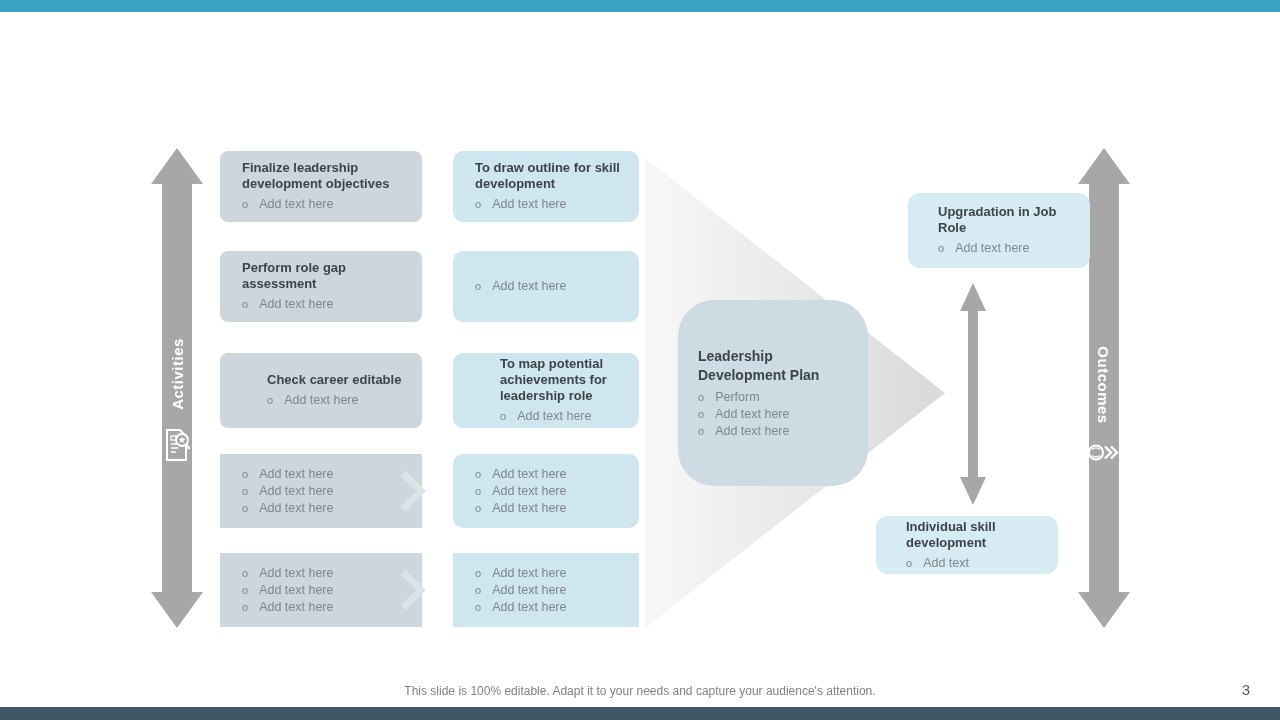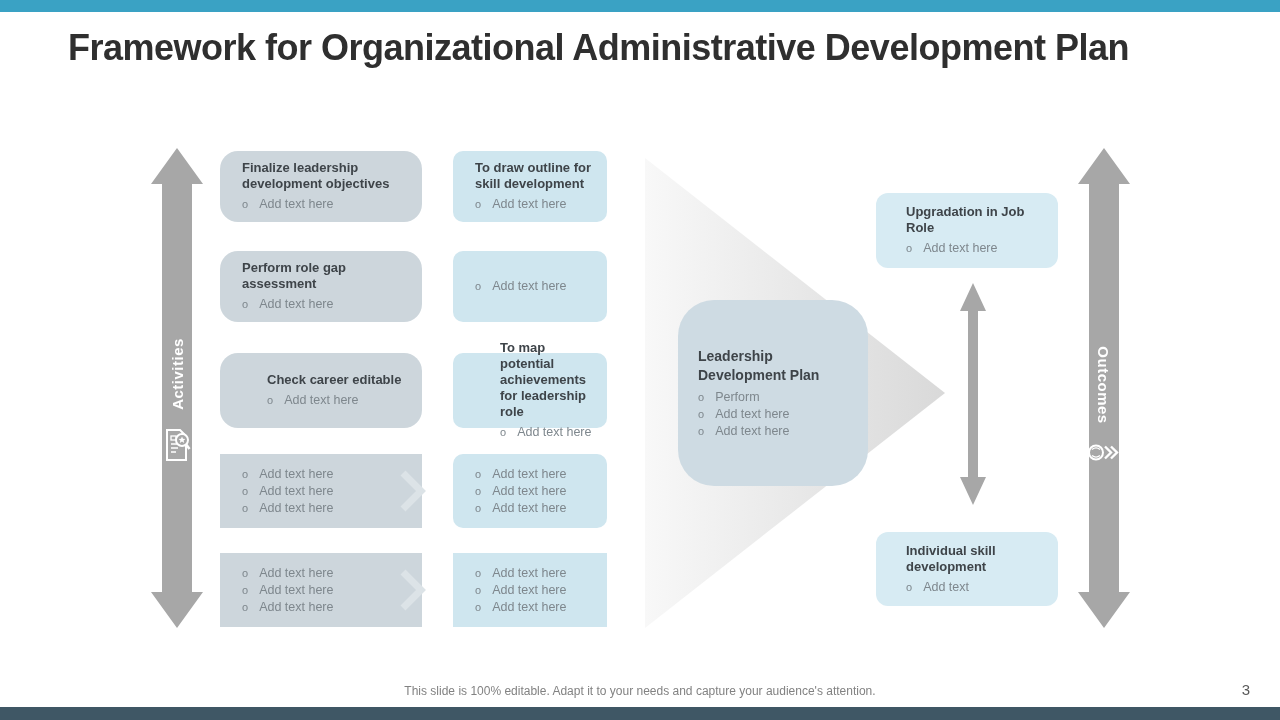--- a/index.html
+++ b/index.html
@@ -29,31 +29,31 @@
   .rail-icon-right{left:1087px;top:442px;}
   
   .box{
     position:absolute;box-sizing:border-box;
     display:flex;flex-direction:column;justify-content:center;
     padding:9px 12px 9px 22px;
   }
   .box-title{font-weight:bold;font-size:13px;line-height:16px;color:#3E4449;margin-bottom:4px;}
   .bullet{display:flex;align-items:baseline;gap:11px;font-size:12.5px;line-height:17px;color:#7E878D;}
   .bm{font-size:11px;}
-  .col1{left:220px;width:202px;background:#CDD6DC;border-radius:18px;}
-  .col2{left:453px;width:154px;background:#CFE6EF;border-radius:10px;}
+  .col1{left:220px;width:202px;background:#CDD6DC;border-radius:8px;}
+  .col2{left:453px;width:186px;background:#CFE6EF;border-radius:10px;}
   .sq{border-radius:0;}
   .r1{top:151px;height:71px;}
   .r2{top:251px;height:71px;}
   .r3{top:353px;height:75px;padding-left:47px;}
   .r4{top:454px;height:74px;}
   .r5{top:553px;height:74px;}
   .right-box{left:876px;width:182px;background:#D7EBF3;border-radius:12px;padding-left:30px;}
-  .ra{top:193px;height:75px;}
-  .rb{top:532px;height:74px;}
+  .ra{top:193px;height:75px;margin-left:32px;}
+  .rb{top:516px;height:58px;}
   .center-box{
     left:678px;top:300px;width:190px;height:186px;background:#CEDBE3;border-radius:36px;
     padding:16px 14px 16px 20px;
   }
   .center-box .box-title{font-size:14px;line-height:19px;margin-bottom:4px;}
   .triangle{position:absolute;left:642px;top:156px;}
   .chevron{position:absolute;left:399px;}
   .chev4{top:469px;}
   .chev5{top:568px;}
   .v-arrow{position:absolute;left:960px;top:283px;}
@@ -62,21 +62,20 @@
     font-size:12px;color:#828282;
   }
   .page-number{position:absolute;right:30px;top:681px;font-size:15px;color:#595959;}
 </style>
 </head>
 <body>
 
 <div class="slide">
   <div class="top-bar"></div>
 
-  <div class="slide-title">Framework for Organizational Administrative Development Plan</div>
 
   <svg class="triangle" width="306" height="474" viewBox="0 0 306 474">
     <defs>
       <linearGradient id="tg" x1="0" y1="0" x2="1" y2="0">
         <stop offset="0" stop-color="#F8F8F8"></stop>
         <stop offset="1" stop-color="#D9D9D9"></stop>
       </linearGradient>
     </defs>
     <polygon points="3,2 3,472 303,237" fill="url(#tg)"></polygon>
   </svg>

